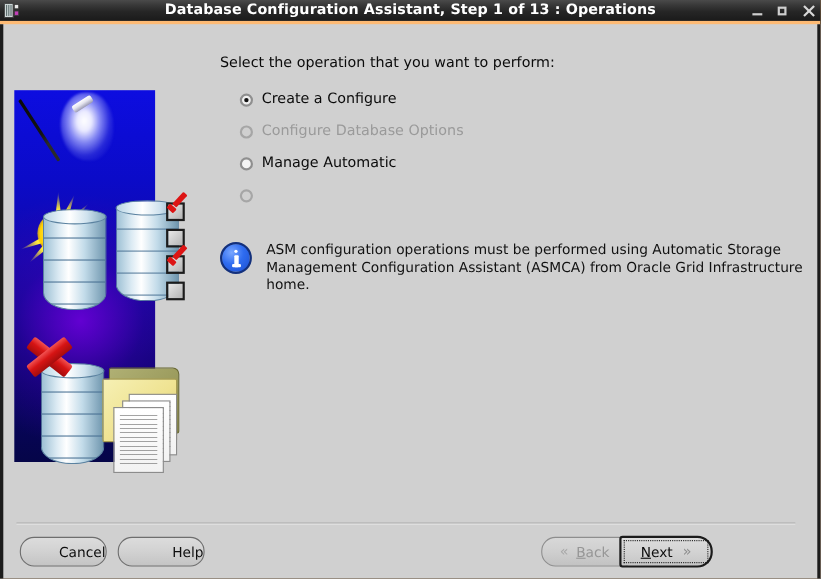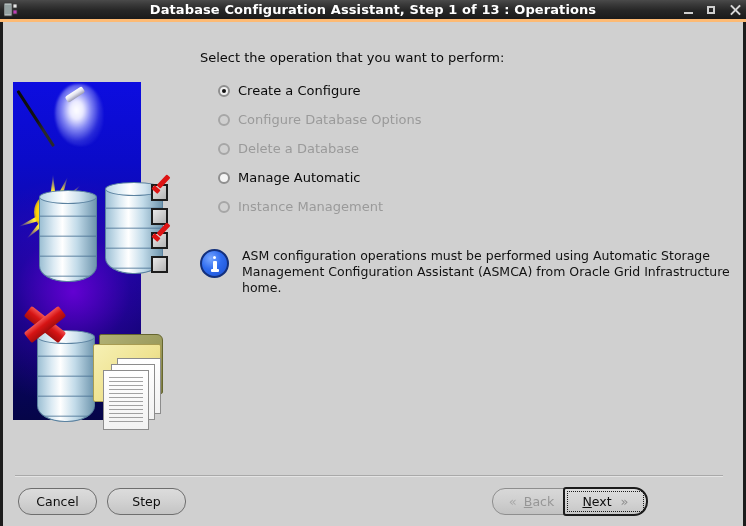--- a/index.html
+++ b/index.html
@@ -406,21 +406,21 @@
   
   .btn {
     position: absolute;
     height: 27px;
     background: linear-gradient(to bottom, #dcdcdc 0%, #d2d2d2 48%, #c4c4c4 100%);
     border: 1px solid #6e6e6e;
     border-radius: 13px;
     box-sizing: border-box;
     display: flex;
     align-items: center;
-    justify-content: center;
+    justify-content: flex-end;
     font-size: 12.5px;
     color: #0d0d0d;
     cursor: pointer;
     user-select: none;
   }
   #btn-cancel { left: 15px; top: 466px; width: 79px; }
   #btn-help   { left: 104px; top: 466px; width: 79px; }
 
   #navgroup {
     position: absolute;
@@ -558,52 +558,47 @@
       <div class="radio-row enabled">
         <span class="radio on"></span>
         <span class="radio-label">Create a Configure</span>
       </div>
 
       <div class="radio-row">
         <span class="radio disabled"></span>
         <span class="radio-label dim">Configure Database Options</span>
       </div>
 
-      <div class="radio-row">
-        <span class="radio disabled"></span>
-        <span class="radio-label dim">Delete a Database</span>
-      </div>
 
       <div class="radio-row enabled">
         <span class="radio off"></span>
         <span class="radio-label">Manage Automatic</span>
       </div>
 
       <div class="radio-row">
         <span class="radio disabled"></span>
-        <span class="radio-label dim">Instance Management</span>
       </div>
 
       <div id="note">
         <div id="note-icon">
           <span class="idot"></span>
             <span class="istem"></span>
             <span class="ibase"></span>
         </div>
         <div id="note-text">ASM configuration operations must be performed using Automatic Storage Management Configuration Assistant (ASMCA) from Oracle Grid Infrastructure home.</div>
       </div>
     </div>
 
     <div id="sep"></div>
 
     <div class="btn" id="btn-cancel">
       <span>Cancel</span>
     </div>
     <div class="btn" id="btn-help">
-      <span>Step</span>
+      <span>Help</span>
     </div>
 
     <div id="navgroup">
       <div id="btn-back">
         <span class="chev dim">«</span>
         <span class="nav-label"><span class="mnem">B</span>ack</span>
       </div>
       <div id="btn-next">
         <span class="focusring"></span>
         <span class="nav-label"><span class="mnem">N</span>ext</span>

